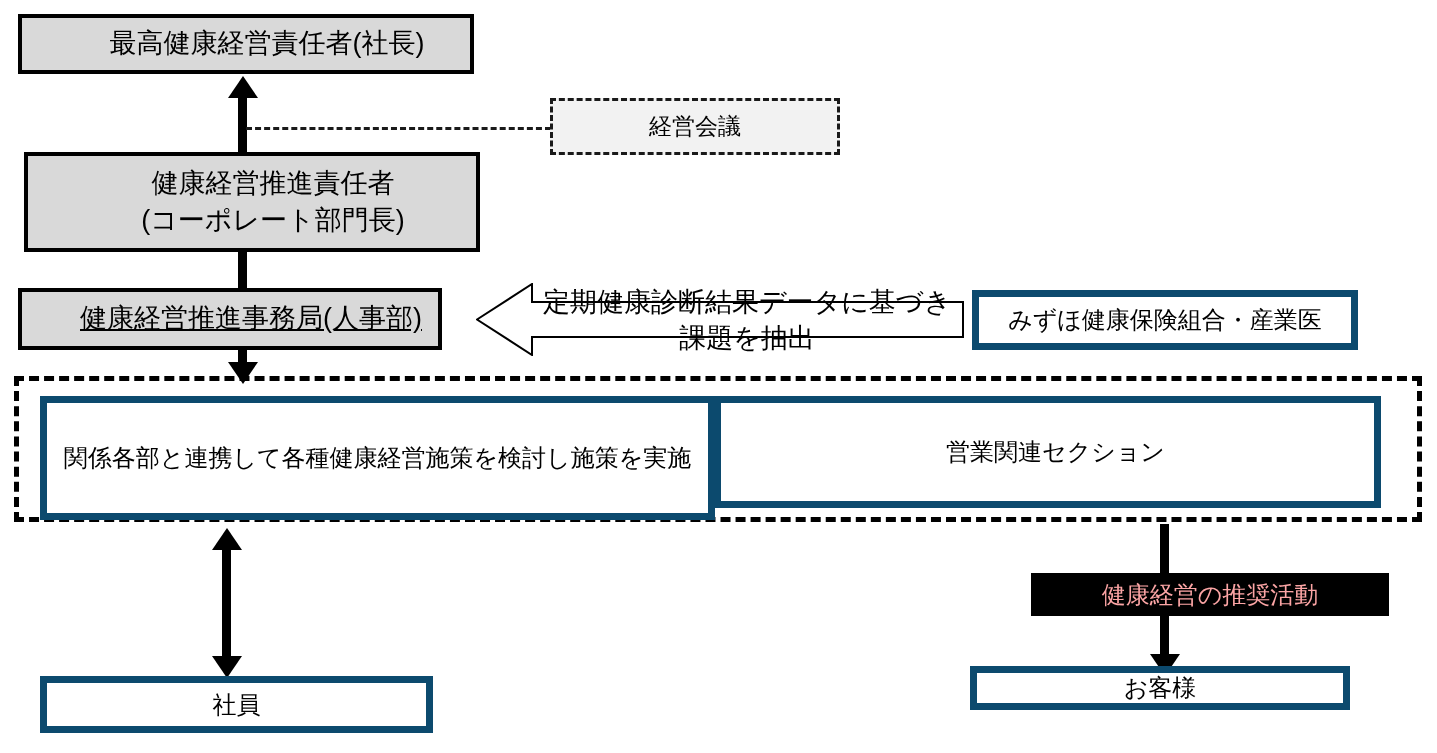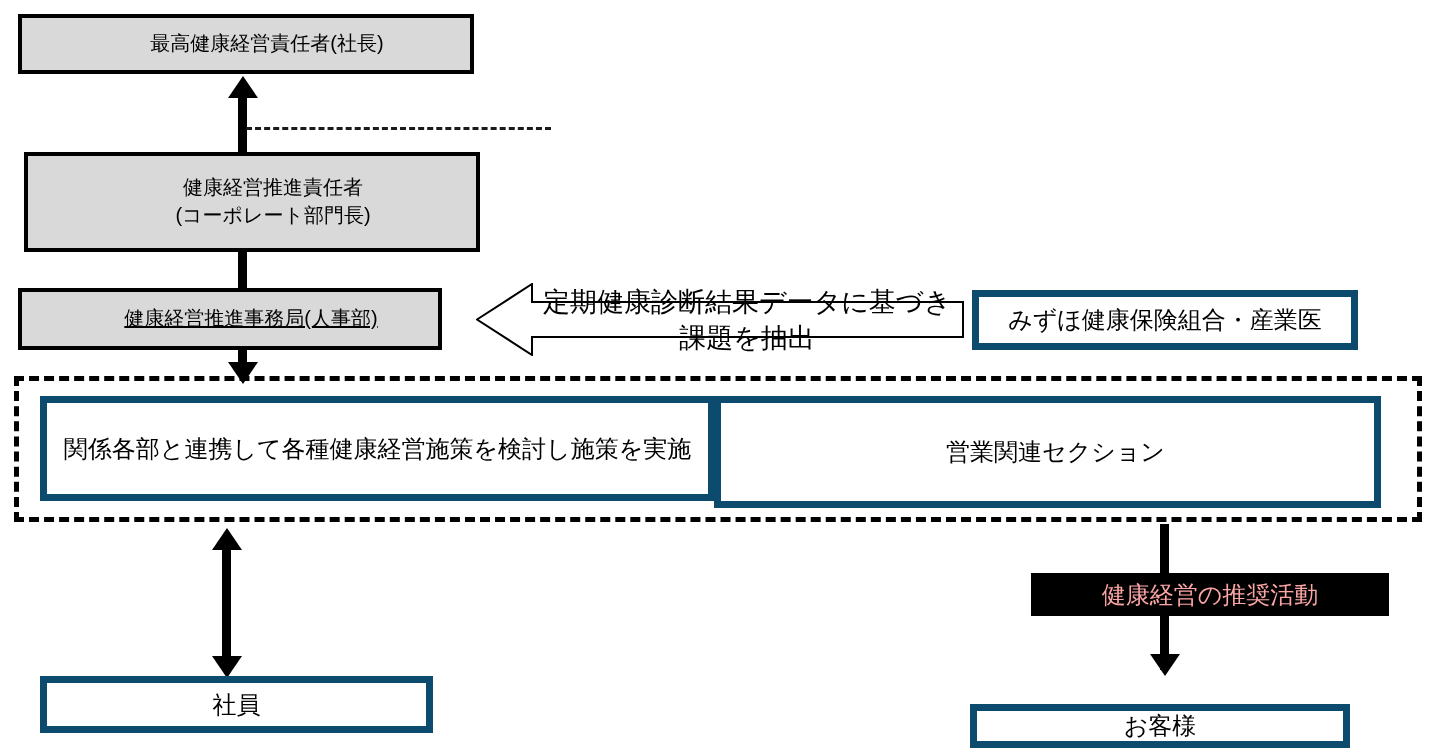--- a/index.html
+++ b/index.html
@@ -24,21 +24,21 @@
     justify-content:center;
     text-align:center;
     line-height:1.38;
     white-space:pre-line;
   }
 
   
   .gbox{
     background:#d9d9d9;
     border:4px solid #000000;
-    font-size:20px;
+    font-size:27px;
     padding-left:42px;
   }
   
   .wbox{
     background:#ffffff;
     border:7px solid #0c4a6e;
     font-size:24px;
   }
   
   .dbox{
@@ -122,20 +122,23 @@
   <div class="tri tri-up" style="left:212px;top:528px;"></div>
   <div class="tri tri-down" style="left:212px;top:656px;"></div>
 
   <div class="vline" style="left:1160px;top:524px;width:9px;height:146px;"></div>
   <div class="tri tri-down" style="left:1150px;top:654px;"></div>
 
   <div class="node gbox" style="left:18px;top:14px;width:456px;height:60px;">
     <span>最高健康経営責任者(社長)</span>
   </div>
 
+  <div class="node dbox" style="left:550px;top:98px;width:290px;height:57px;">
+    <span>経営会議</span>
+  </div>
 
   <div class="node gbox" style="left:24px;top:152px;width:456px;height:100px;">
     <span>健康経営推進責任者
 (コーポレート部門長)</span>
   </div>
 
   <div class="node gbox" style="left:18px;top:288px;width:424px;height:62px;text-decoration:underline;">
     <span>健康経営推進事務局(人事部)</span>
   </div>
 
@@ -145,33 +148,33 @@
     </svg>
     <div class="ba-label">定期健康診断結果データに基づき課題を抽出</div>
   </div>
 
   <div class="node wbox" style="left:972px;top:290px;width:386px;height:60px;">
     <span>みずほ健康保険組合・産業医</span>
   </div>
 
   <div class="region" style="left:14px;top:376px;width:1408px;height:146px;"></div>
 
-  <div class="node wbox" style="left:40px;top:396px;width:675px;height:105px;">
+  <div class="node wbox" style="left:40px;top:396px;width:675px;height:124px;">
     <span>関係各部と連携して各種健康経営施策を検討し施策を実施</span>
   </div>
 
   <div class="node wbox" style="left:714px;top:396px;width:667px;height:112px;padding-left:16px;">
     <span>営業関連セクション</span>
   </div>
 
   <div class="node band" style="left:985px;top:573px;width:358px;height:43px;">
     <span>健康経営の推奨活動</span>
   </div>
 
   <div class="node wbox" style="left:40px;top:676px;width:393px;height:57px;">
     <span>社員</span>
   </div>
 
-  <div class="node wbox" style="left:970px;top:704px;width:380px;height:44px;">
+  <div class="node wbox" style="left:970px;top:666px;width:380px;height:44px;">
     <span>お客様</span>
   </div>
 
 </div>
 
 </body></html>

